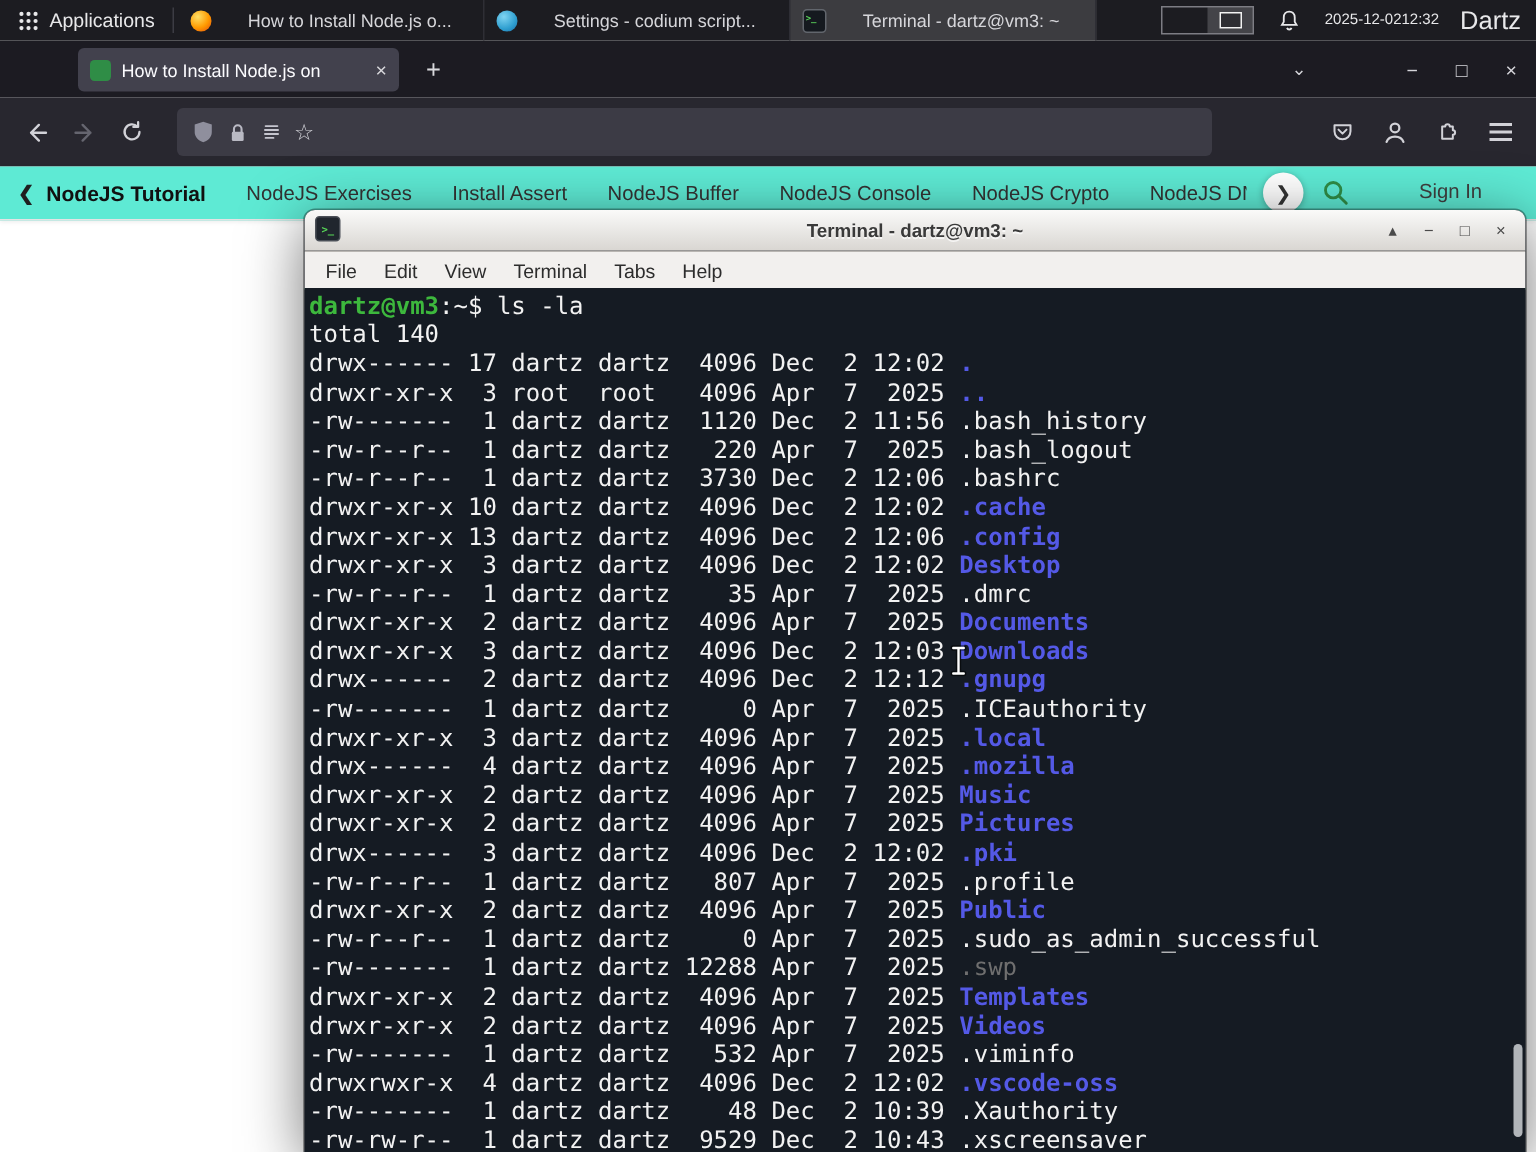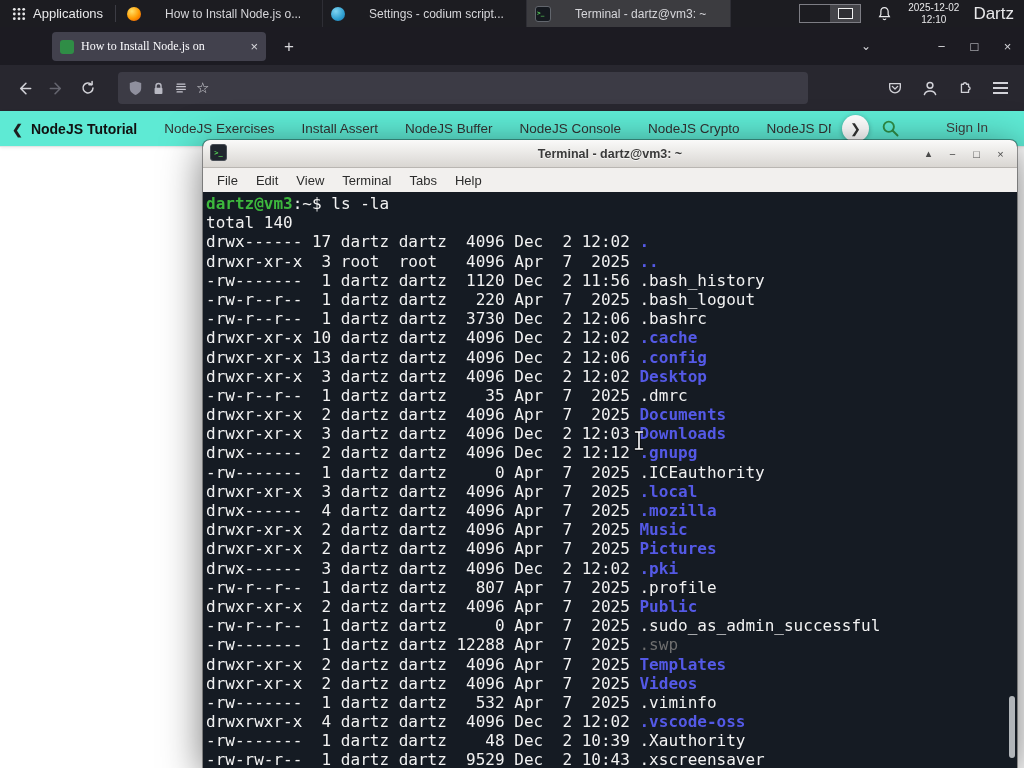--- a/index.html
+++ b/index.html
@@ -22,30 +22,30 @@
   .ticon.codium{background:radial-gradient(circle at 35% 30%,#7fd4f2,#2f9fd0 60%,#1b6fa8);}
   .ticon.terminal{border-radius:3px;background:#15191f;border:1px solid #62666d;}
   .ticon.terminal::after{content:">_";position:absolute;left:1px;top:2px;
         font:bold 6px "DejaVu Sans Mono",monospace;color:#5bd65b;}
   .pspace{flex:1;}
   .pager{display:flex;height:17px;margin-right:16px;border:1px solid #7d7d84;}
   .pcell{width:30px;height:100%;position:relative;}
   .pcell.active{background:rgba(255,255,255,.18);}
   .pwin{position:absolute;left:8px;top:3px;width:13px;height:9px;border:1px solid #f2f2f2;background:#2e2e33;}
   .bellwrap{margin-right:16px;display:flex;align-items:center;}
-  .clock{display:flex;flex-direction:column;align-items:center;font-size:10px;line-height:12px;margin-right:14px;}
+  .clock{display:flex;flex-direction:row;align-items:center;font-size:10px;line-height:12px;margin-right:14px;}
   .puser{font-size:17px;margin-right:10px;}
 
   
   .ff{position:absolute;top:27px;left:0;width:1024px;height:741px;background:#ffffff;}
   .tabbar{height:38px;background:#1c1b22;position:relative;}
   .tab{position:absolute;left:52px;top:5px;width:214px;height:29px;background:#42414d;border-radius:4px;
        display:flex;align-items:center;gap:7px;padding:0 8px;color:#fbfbfe;font-size:12px;box-sizing:border-box;}
   .favicon{width:14px;height:14px;border-radius:3px;background:#2f8d46;flex:0 0 auto;}
-  .tab-title{flex:1;white-space:nowrap;overflow:hidden;font-family:Liberation Serif, serif;}
+  .tab-title{flex:1;white-space:nowrap;overflow:hidden;}
   .tab-close{font-size:13px;color:#d8d8dc;padding-left:4px;}
   .newtab{position:absolute;left:276px;top:7px;width:26px;height:26px;display:flex;align-items:center;
           justify-content:center;color:#d8d8dc;font-size:17px;border-radius:4px;}
   .listtabs{position:absolute;right:140px;top:0;height:38px;width:36px;display:flex;align-items:center;
           justify-content:center;color:#d5d5da;font-size:12px;}
   .winctl{position:absolute;right:0;top:0;height:38px;display:flex;}
   .wbtn{width:33px;height:100%;display:flex;align-items:center;justify-content:center;color:#d5d5da;font-size:13px;}
 
   .toolbar{height:46px;background:#28272f;display:flex;align-items:center;padding:0 8px;}
   .nbtn{width:32px;height:32px;border-radius:4px;display:flex;align-items:center;justify-content:center;
@@ -149,21 +149,21 @@
       </span>
     </div>
     <span class="bellwrap">
       <svg width="15" height="16" viewBox="0 0 16 17">
         <path d="M8 1.8 C5.7 1.8 4.1 3.5 4.1 6 v3.1 L2.8 11.3 h10.4 L11.9 9.1 V6 C11.9 3.5 10.3 1.8 8 1.8 Z" fill="none" stroke="#e8e8ea" stroke-width="1.3"></path>
         <path d="M6.4 13.4 a1.7 1.7 0 0 0 3.2 0" fill="none" stroke="#e8e8ea" stroke-width="1.3"></path>
       </svg>
     </span>
     <div class="clock">
       <span>2025-12-02</span>
-      <span>12:10</span>
+      <span>12:32</span>
     </div>
     <div class="puser">Dartz</div>
   </div>
 
   <div class="ff">
     <div class="tabbar">
       <div class="tab">
         <span class="favicon"></span>
         <span class="tab-title">How to Install Node.js on</span>
         <span class="tab-close">×</span>

